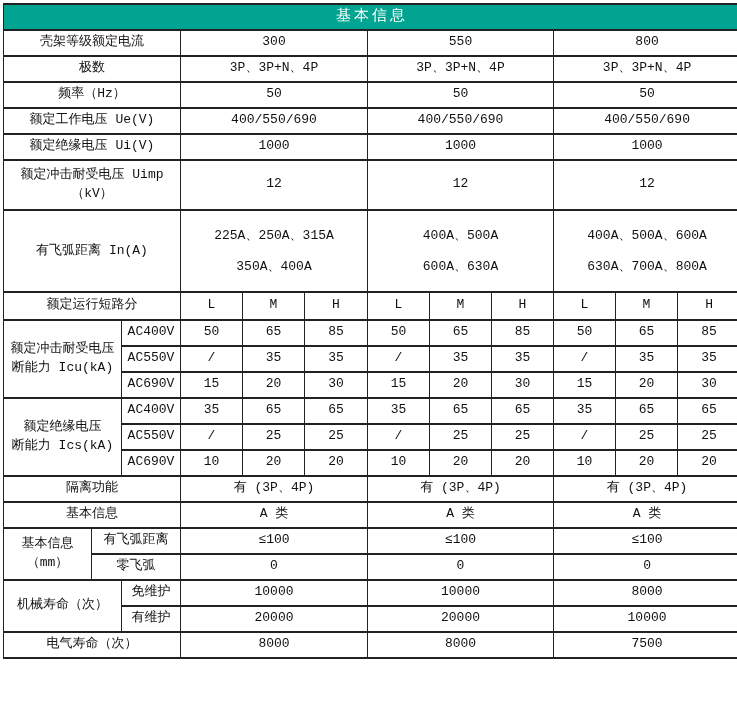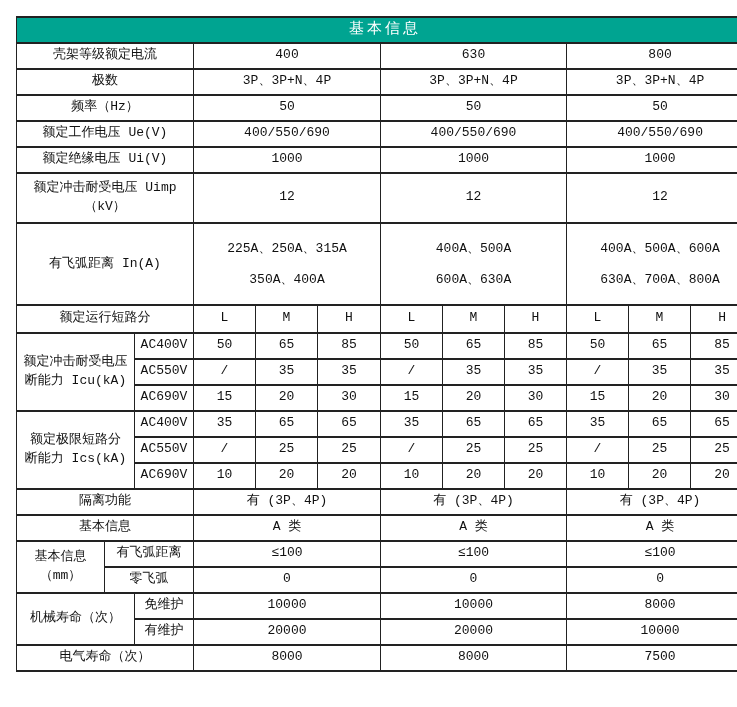--- a/index.html
+++ b/index.html
@@ -5,21 +5,21 @@
   html, body {
     margin: 0;
     padding: 0;
     background: #ffffff;
     width: 737px;
   }
   .wrap {
     width: 629px;
     height: 707px;
     box-sizing: border-box;
-    padding: 16px;
+    padding: 3px;
   }
   table.spec {
     border-collapse: collapse;
     table-layout: fixed;
     width: 731px;
     font-family: "Liberation Mono", "DejaVu Sans Mono", monospace;
   }
   td {
     border: 1px solid #222222;
     border-top-width: 2px;
@@ -67,22 +67,22 @@
         <col style="width:63px">
   </colgroup>
 
   <tbody>
         <tr class="r-hdr">
     <td colspan="12">基本信息</td>
   </tr>
 
   <tr class="r-std">
     <td colspan="3">壳架等级额定电流</td>
-    <td colspan="3">400</td>
-    <td colspan="3">630</td>
+    <td colspan="3">300</td>
+    <td colspan="3">550</td>
     <td colspan="3">800</td>
   </tr>
 
   <tr class="r-std">
     <td colspan="3">极数</td>
     <td colspan="3">3P、3P+N、4P</td>
     <td colspan="3">3P、3P+N、4P</td>
     <td colspan="3">3P、3P+N、4P</td>
   </tr>
 
@@ -171,21 +171,21 @@
     <td>30</td>
     <td>15</td>
     <td>20</td>
     <td>30</td>
     <td>15</td>
     <td>20</td>
     <td>30</td>
   </tr>
 
   <tr class="r-std">
-    <td colspan="2" rowspan="3">额定极限短路分
+    <td colspan="2" rowspan="3">额定绝缘电压
 断能力 Ics(kA)</td>
     <td>AC400V</td>
     <td>35</td>
     <td>65</td>
     <td>65</td>
     <td>35</td>
     <td>65</td>
     <td>65</td>
     <td>35</td>
     <td>65</td>

